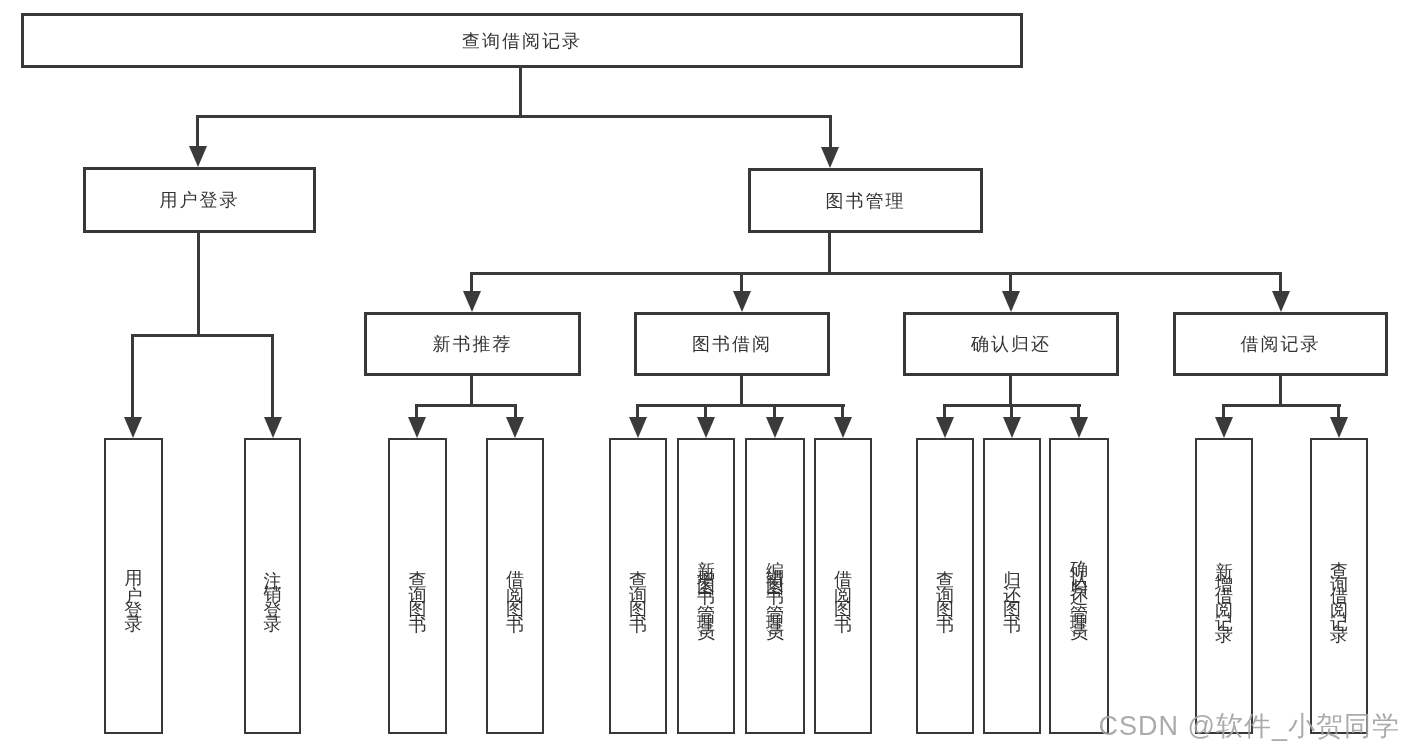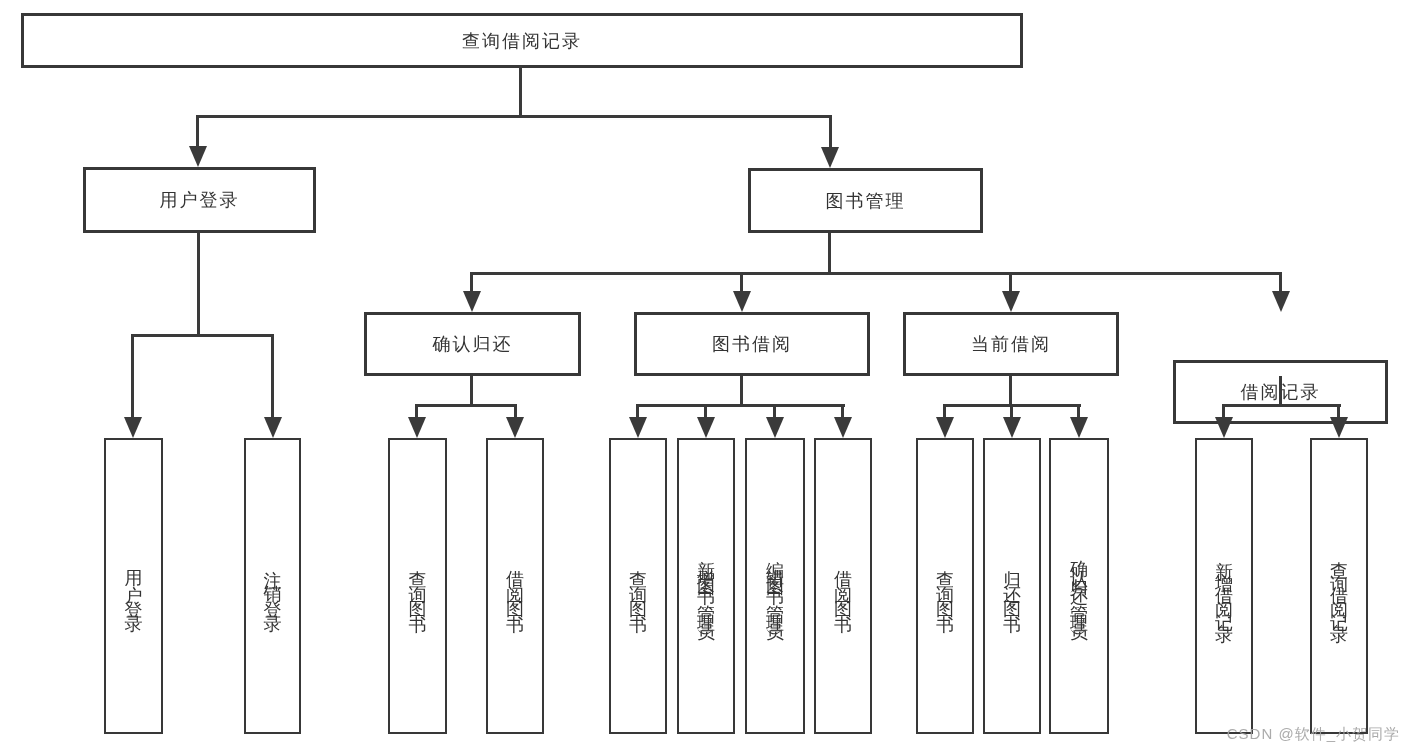--- a/index.html
+++ b/index.html
@@ -60,21 +60,21 @@
     width: 0;
     height: 0;
     border-left: 9px solid transparent;
     border-right: 9px solid transparent;
     border-top: 21px solid #3a3a3a;
   }
   .watermark {
     position: absolute;
     right: 5px;
     bottom: 3px;
-    font-size: 15px;
+    font-size: 27px;
     color: #a3a3a3;
     opacity: 0.9;
     letter-spacing: 1px;
     white-space: nowrap;
   }
 </style>
 </head>
 <body>
 
 <div id="canvas">
@@ -109,29 +109,29 @@
   <div class="vline" style="left:470px;top:272px;height:20px;"></div>
   <div class="arrow" style="left:463px;top:291px;"></div>
   <div class="vline" style="left:740px;top:272px;height:20px;"></div>
   <div class="arrow" style="left:733px;top:291px;"></div>
   <div class="vline" style="left:1009px;top:272px;height:20px;"></div>
   <div class="arrow" style="left:1002px;top:291px;"></div>
   <div class="vline" style="left:1279px;top:272px;height:20px;"></div>
   <div class="arrow" style="left:1272px;top:291px;"></div>
 
   <div class="node hnode" style="left:364px;top:312px;width:217px;height:64px;">
+    <span class="hlabel">新书推荐</span>
+  </div>
+  <div class="node hnode" style="left:634px;top:312px;width:196px;height:64px;">
+    <span class="hlabel">图书借阅</span>
+  </div>
+  <div class="node hnode" style="left:903px;top:312px;width:216px;height:64px;">
     <span class="hlabel">确认归还</span>
   </div>
-  <div class="node hnode" style="left:634px;top:312px;width:236px;height:64px;">
-    <span class="hlabel">图书借阅</span>
-  </div>
-  <div class="node hnode" style="left:903px;top:312px;width:216px;height:64px;">
-    <span class="hlabel">当前借阅</span>
-  </div>
-  <div class="node hnode" style="left:1173px;top:312px;width:215px;height:64px;margin-top:48px;">
+  <div class="node hnode" style="left:1173px;top:312px;width:215px;height:64px;">
     <span class="hlabel">借阅记录</span>
   </div>
 
   <div class="vline" style="left:470px;top:376px;height:31px;"></div>
   <div class="hline" style="left:415px;top:404px;width:102px;"></div>
   <div class="vline" style="left:415px;top:404px;height:14px;"></div>
   <div class="arrow" style="left:408px;top:417px;"></div>
   <div class="vline" style="left:514px;top:404px;height:14px;"></div>
   <div class="arrow" style="left:506px;top:417px;"></div>
 

